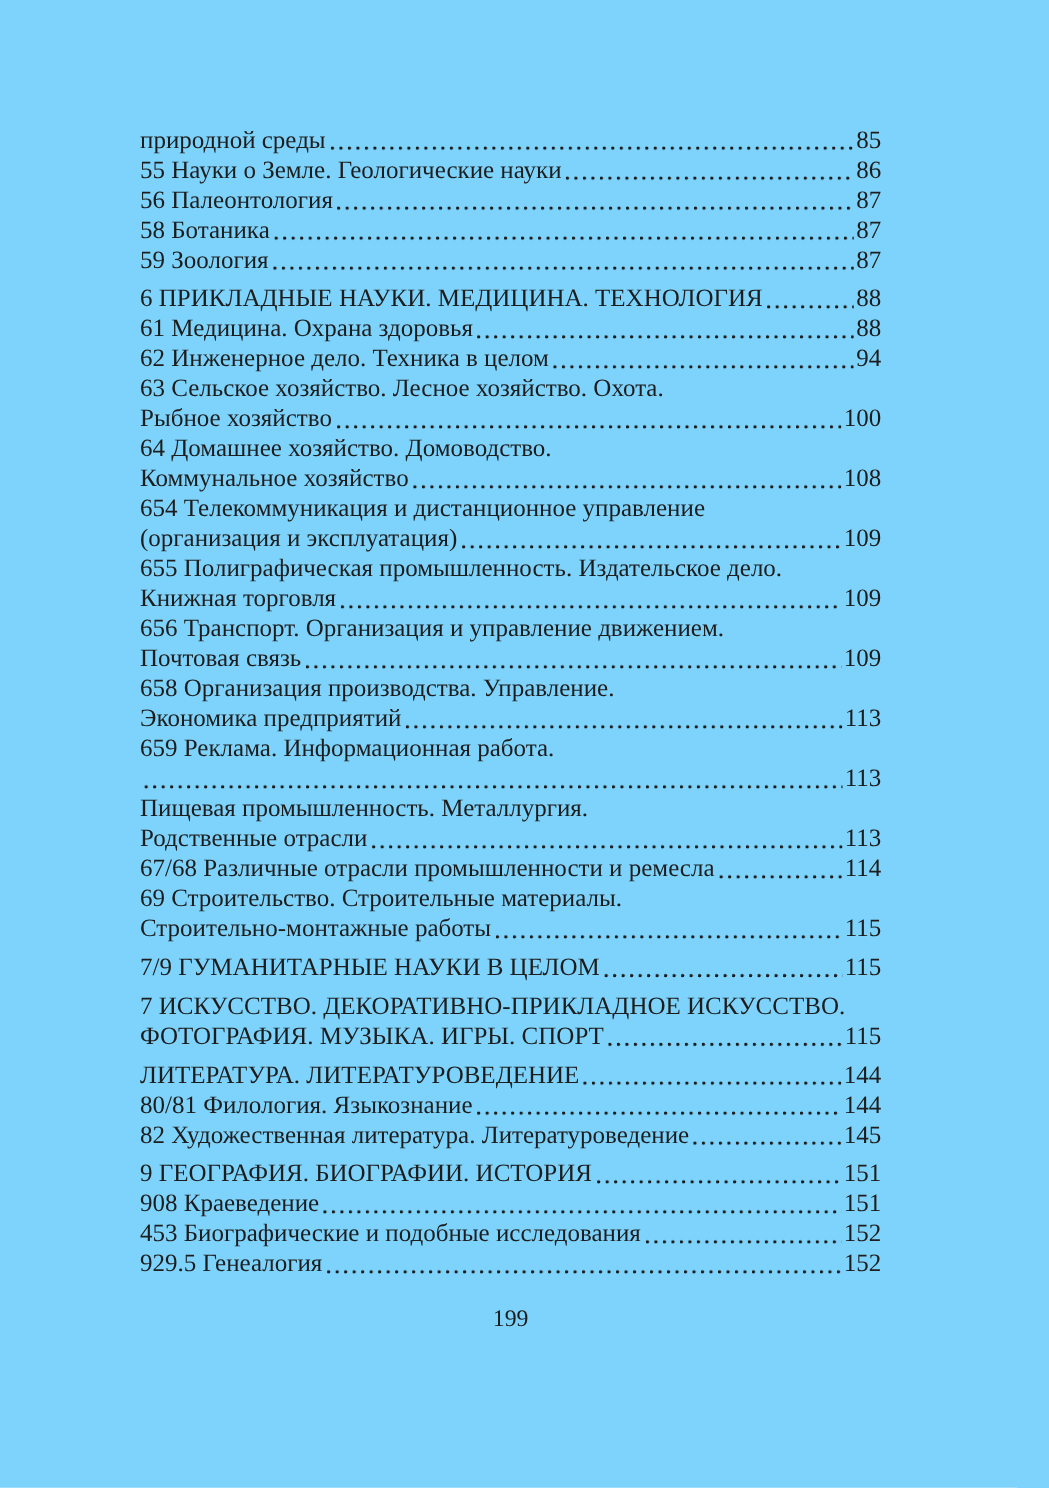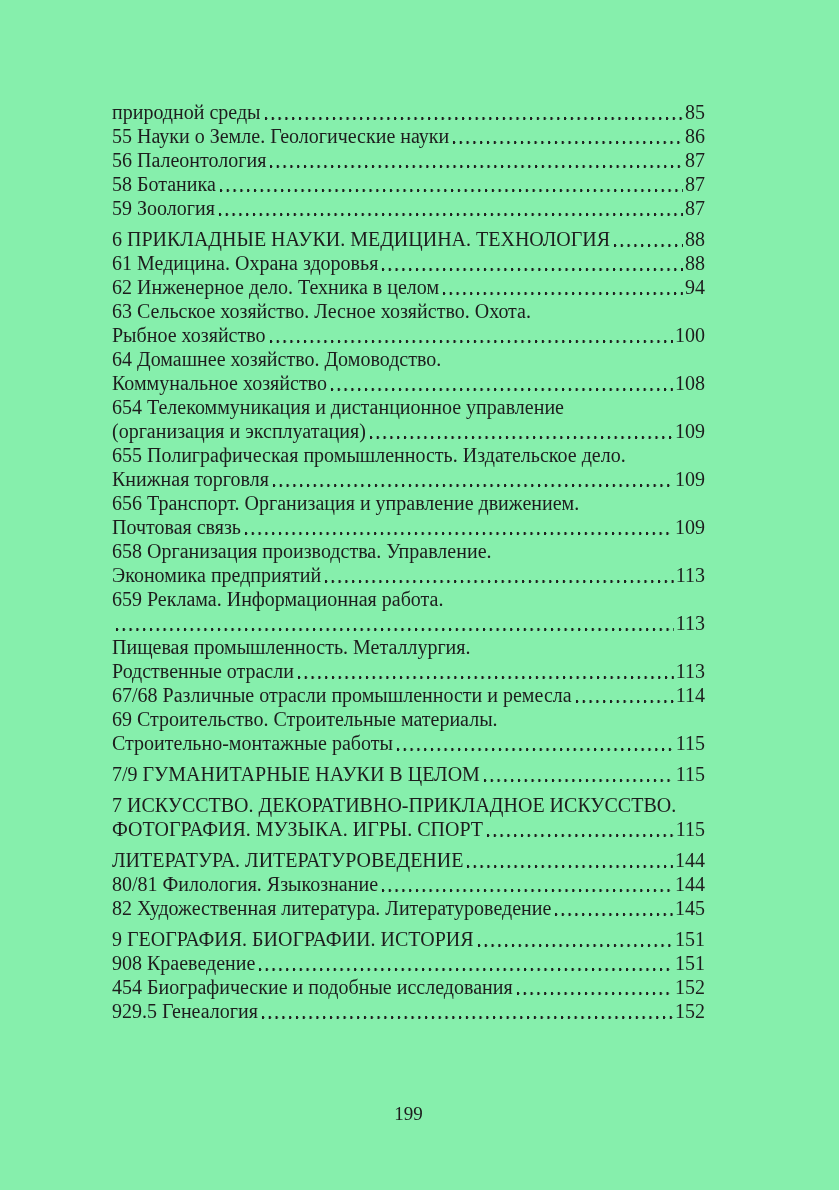--- a/index.html
+++ b/index.html
@@ -7,21 +7,21 @@
     width: 839px;
     height: 1190px;
     background: #ffffff;
     position: relative;
     font-family: "Liberation Serif", "DejaVu Serif", serif;
     overflow: hidden;
   }
   .sheet {
     position: absolute;
     inset: 0;
-    background: #86efac;
+    background: #7dd3fc;
   }
   .toc {
     position: absolute;
     left: 112px;
     top: 100px;
     width: 593px;
     color: #1d1d1d;
     font-size: 20px;
     line-height: 24px;
     overflow: hidden;
@@ -44,21 +44,21 @@
     background-size: 6.8px 5px;
     background-repeat: repeat-x;
     background-position: left bottom;
   }
   .pg {
     flex: 0 0 auto;
   }
   .footer {
     position: absolute;
     left: 112px;
-    top: 1103px;
+    top: 1045px;
     width: 593px;
     text-align: center;
     font-size: 19px;
     color: #1d1d1d;
   }
 </style>
 </head>
 <body>
 
 <div class="sheet">
@@ -262,21 +262,21 @@
       </div>
       <div class="entry">
         <div class="line">
           <span class="txt">908 Краеведение</span>
           <span class="dots"></span>
           <span class="pg">151</span>
         </div>
       </div>
       <div class="entry">
         <div class="line">
-          <span class="txt">454 Биографические и подобные исследования</span>
+          <span class="txt">453 Биографические и подобные исследования</span>
           <span class="dots"></span>
           <span class="pg">152</span>
         </div>
       </div>
       <div class="entry">
         <div class="line">
           <span class="txt">929.5 Генеалогия</span>
           <span class="dots"></span>
           <span class="pg">152</span>
         </div>

